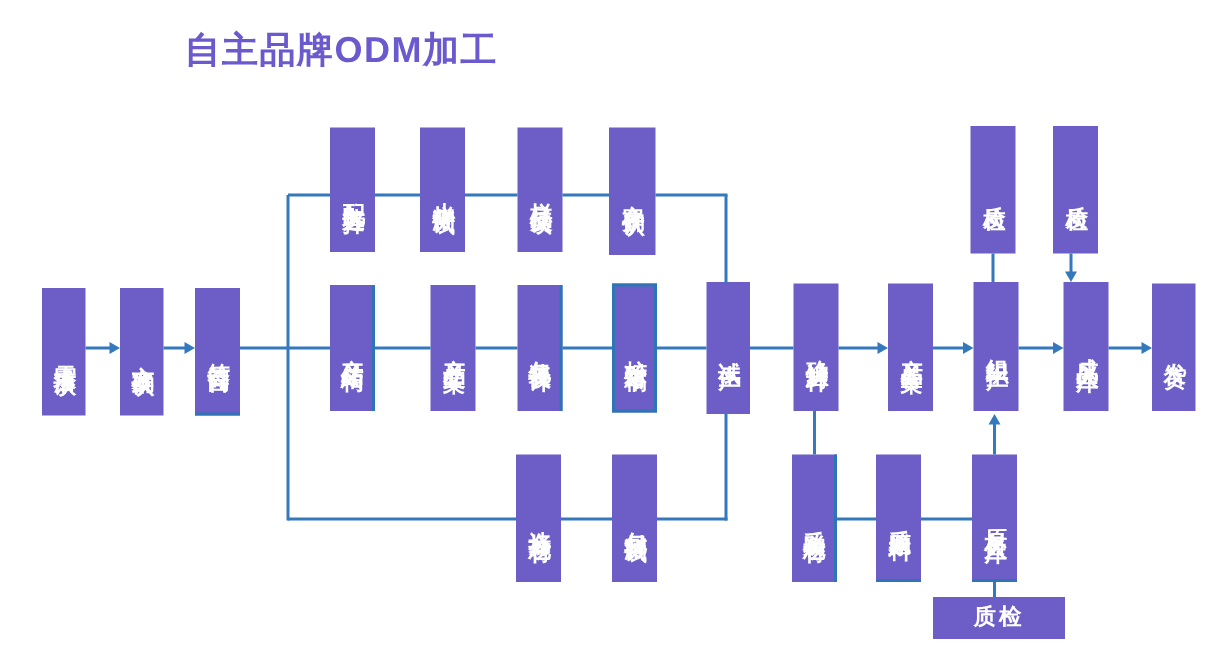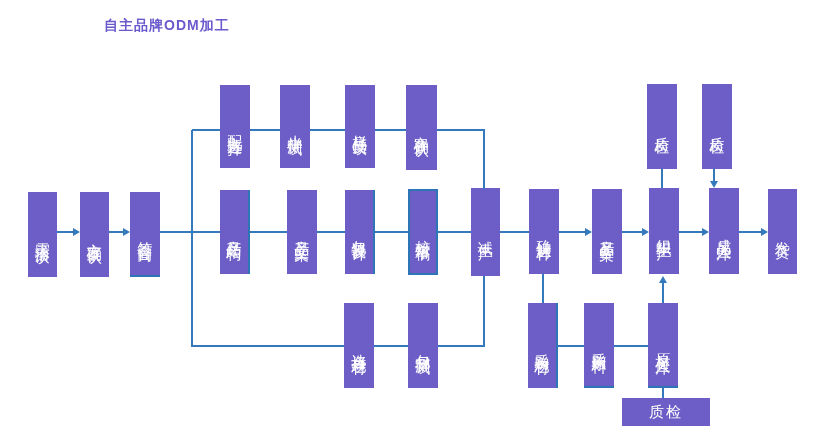--- a/index.html
+++ b/index.html
@@ -9,31 +9,31 @@
     --outline:#2e75b6;
     --title:#6a5acd;
     --bg:#ffffff;
   }
   html,body{margin:0;padding:0;background:var(--bg);}
   .canvas{
     position:relative;width:820px;height:435px;background:var(--bg);
     overflow:hidden;font-family:"Liberation Sans","DejaVu Sans",sans-serif;
   }
   .page-title{
-    position:absolute;left:104px;top:17px;
-    font-size:14px;font-weight:bold;color:var(--title);
+    position:absolute;left:123px;top:17px;
+    font-size:24px;font-weight:bold;color:var(--title);
     letter-spacing:1px;white-space:nowrap;
   }
   .node{
     position:absolute;background:var(--node-fill);
     display:flex;align-items:center;justify-content:center;
     box-sizing:border-box;
   }
   .node-label{
-    color:var(--node-text);font-size:15px;font-weight:normal;line-height:1.18;text-align:center;
+    color:var(--node-text);font-size:15px;font-weight:bold;line-height:1.18;text-align:center;
   }
   .vert .node-label{
     writing-mode:vertical-rl;text-orientation:upright;letter-spacing:2px;
   }
   .horiz .node-label{letter-spacing:2px;}
   .ol-full{border:2px solid var(--outline);}
   .ol-right{border-right:2px solid var(--outline);}
   .ol-bottom{border-bottom:2px solid var(--outline);}
   .conn{position:absolute;background:var(--line);}
   .arrow{position:absolute;width:0;height:0;}

